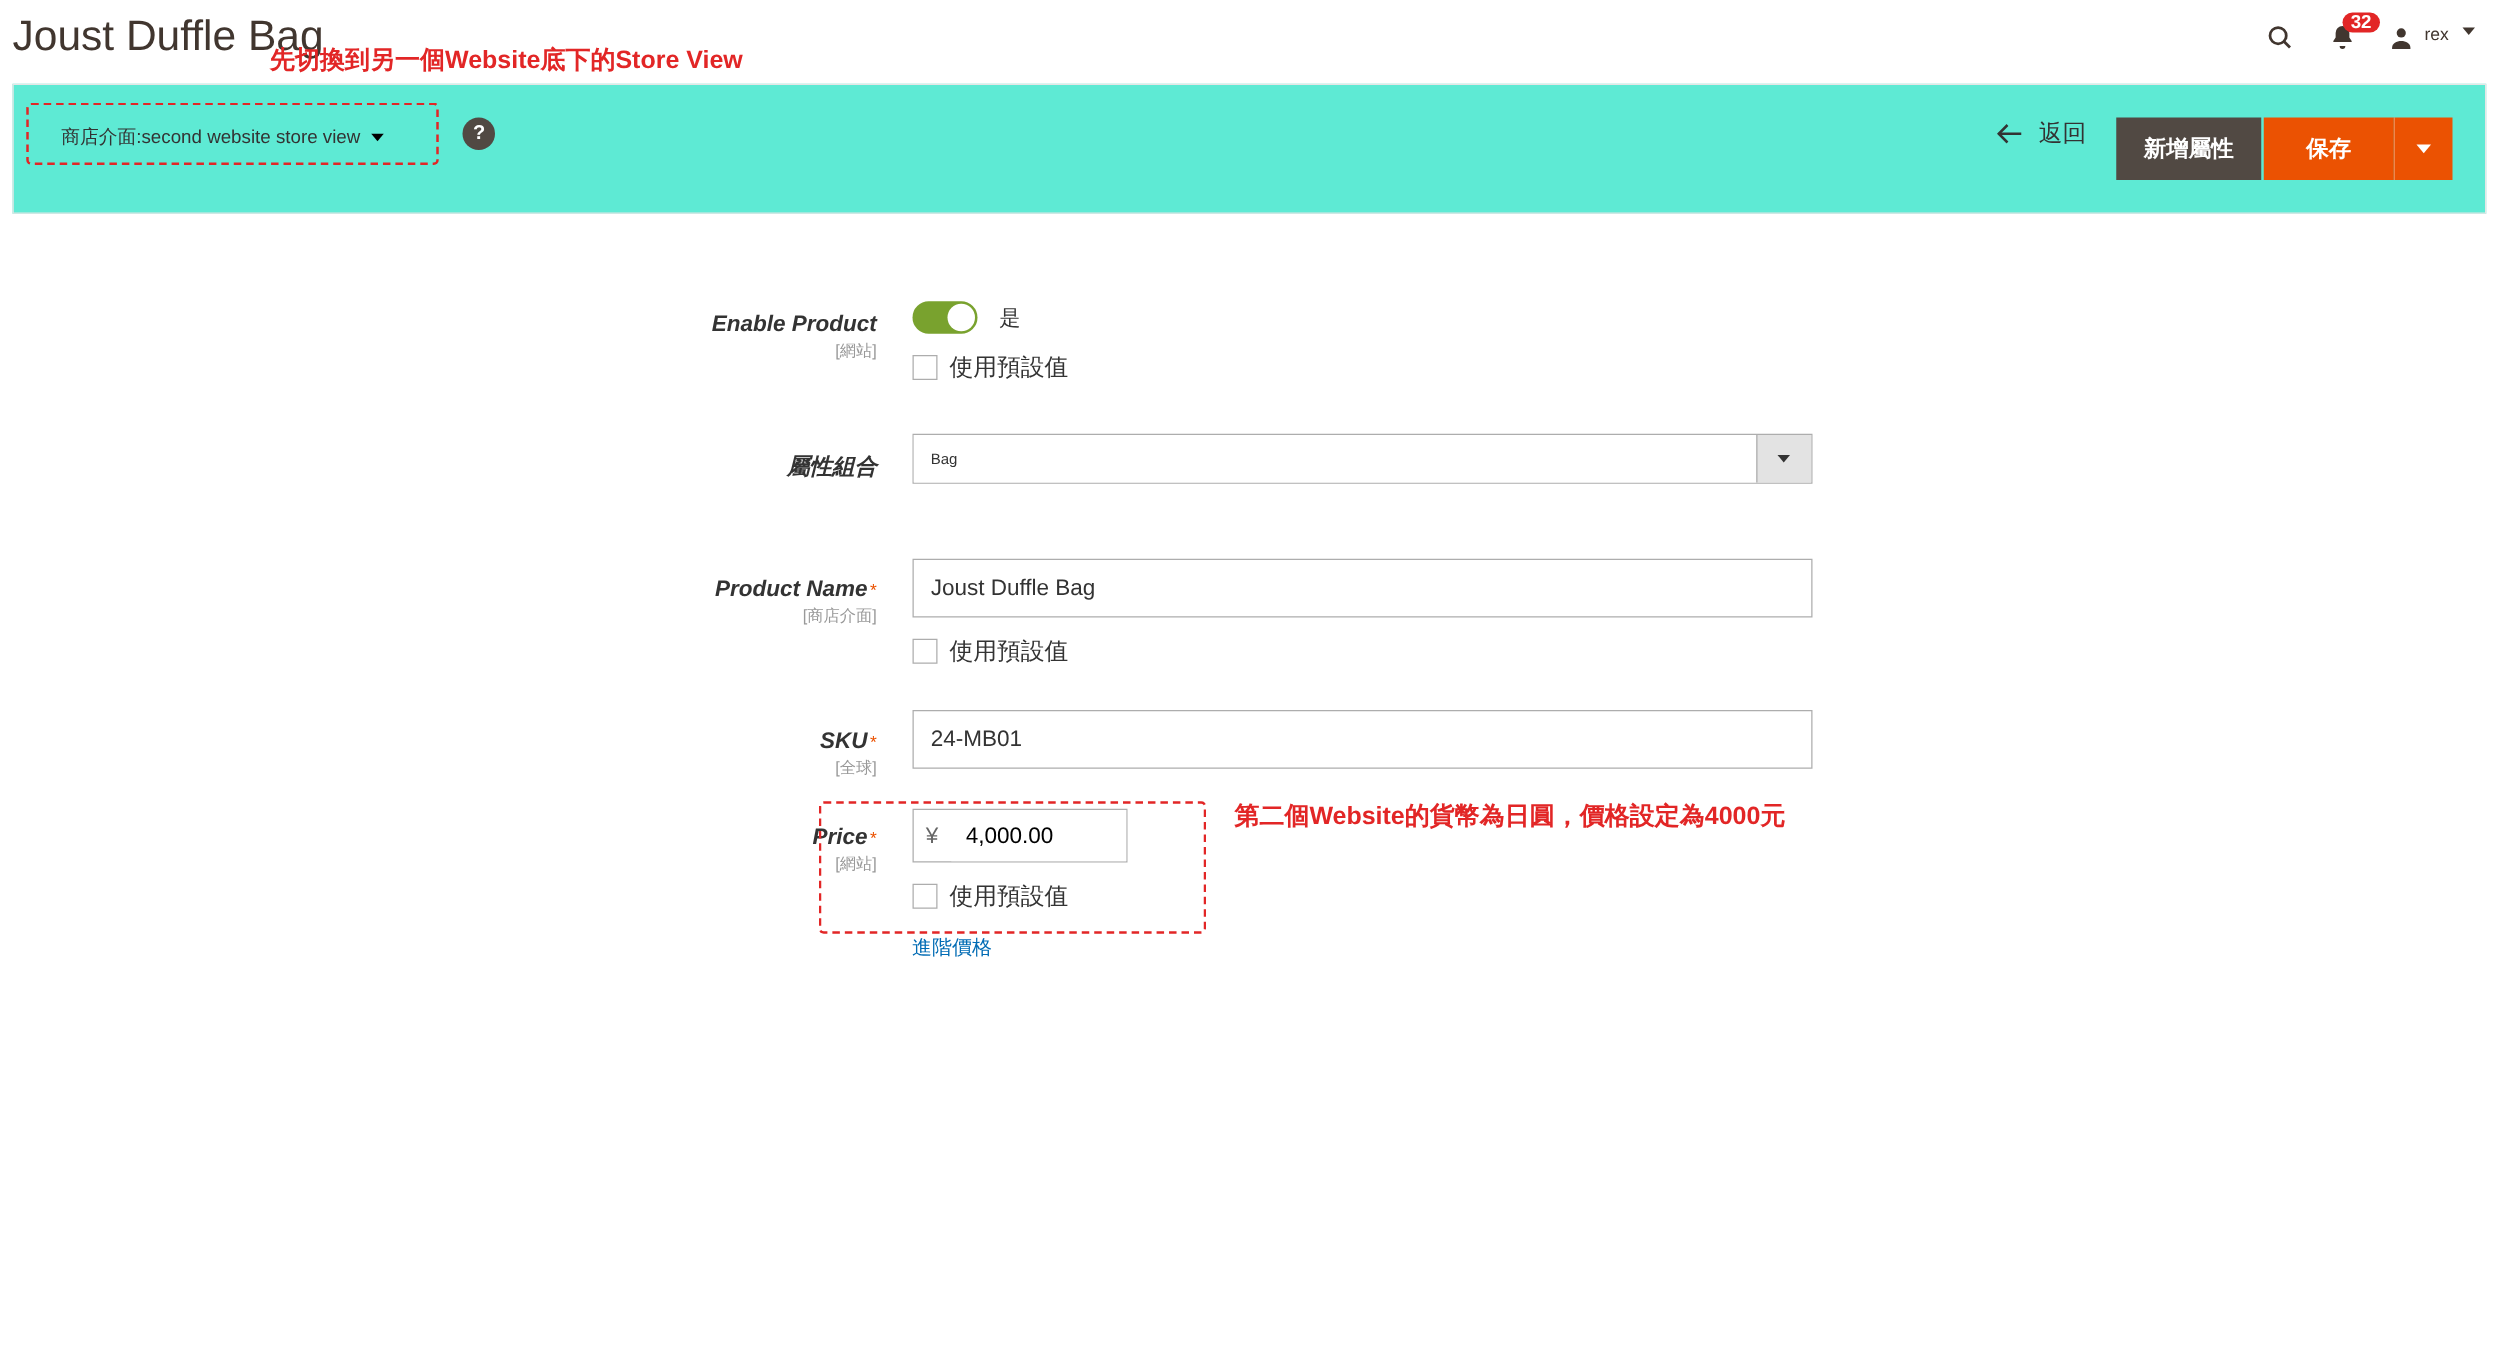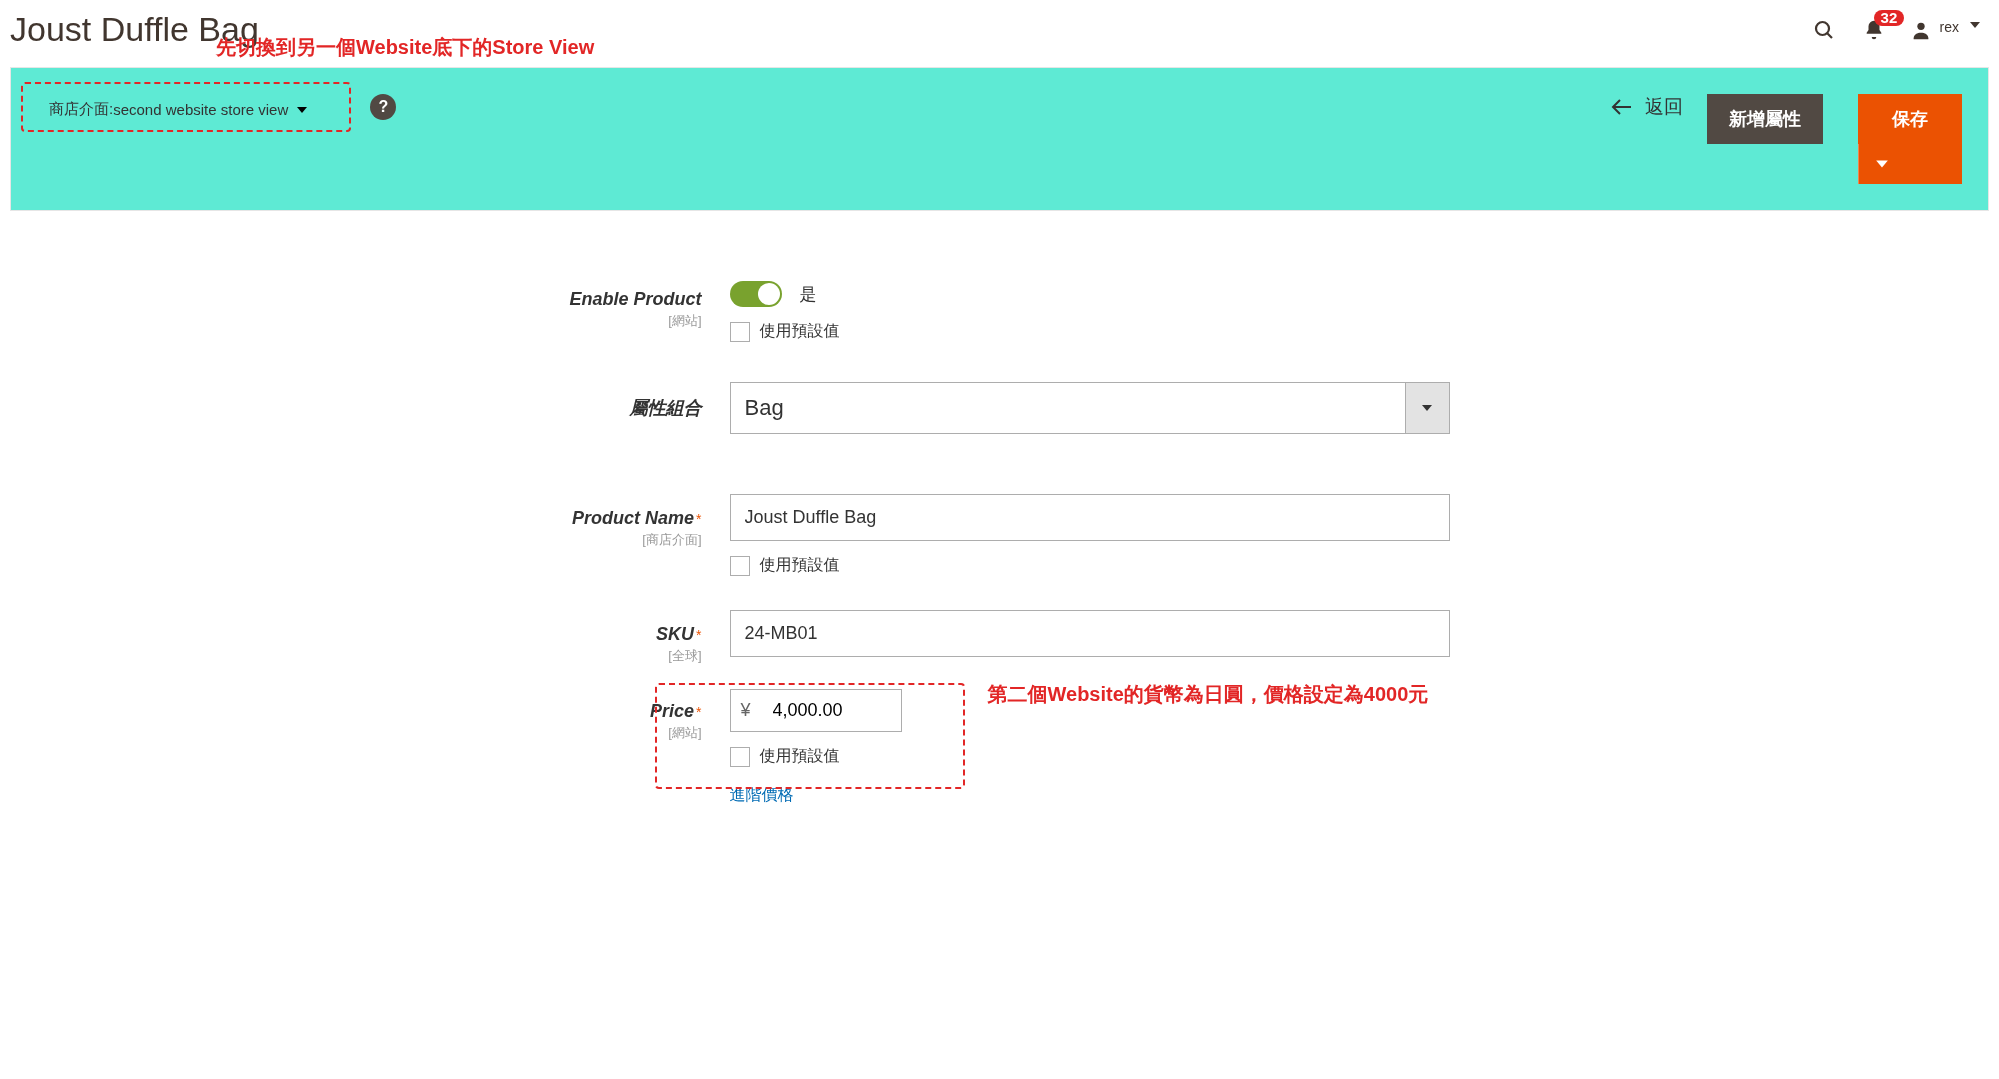--- a/index.html
+++ b/index.html
@@ -203,41 +203,41 @@
   margin-left: 14px;
   font-size: 17px;
 }
 
 
 .use-default {
   margin-top: 14px;
   display: flex;
   align-items: center;
   gap: 10px;
-  font-size: 16px;
+  font-size: 19px;
   color: #333;
 }
 .chk {
   width: 20px; height: 20px;
   border: 1px solid #adadad;
   background: #fff;
   cursor: pointer;
 }
 
 
 .big-select {
   display: flex;
   align-items: stretch;
   width: 720px;
   border: 1px solid #adadad;
 }
 .big-select .txt {
   flex: 1;
   padding: 12px 14px;
-  font-size: 22px;
+  font-size: 12px;
   background: #fff;
 }
 .big-select .caret-box {
   width: 44px;
   background: #e3e3e3;
   display: flex;
   align-items: center;
   justify-content: center;
   border-left: 1px solid #adadad;
   cursor: pointer;
@@ -338,21 +338,21 @@
   <span class="back-link">
     <svg width="22" height="16" viewBox="0 0 22 16" fill="none" stroke="#333" stroke-width="2">
       <line x1="2" y1="8" x2="20" y2="8"></line>
       <polyline points="9,1 2,8 9,15"></polyline>
     </svg>
     <span>返回</span>
   </span>
 
   <button class="btn btn-dark">新增屬性</button>
 
-  <span class="btn-save-group" style="margin-left:35px;flex-direction:column;">
+  <span class="btn-save-group" style="margin-left:2px;">
     <button class="btn btn-primary main" style="margin-left:0;">保存</button>
     <span class="caret-part">
       <svg width="14" height="14" viewBox="0 0 12 12" fill="#fff">
         <path d="M1 3l5 6 5-6z"></path>
       </svg>
     </span>
   </span>
 </div>
 
 <div class="form-area">

